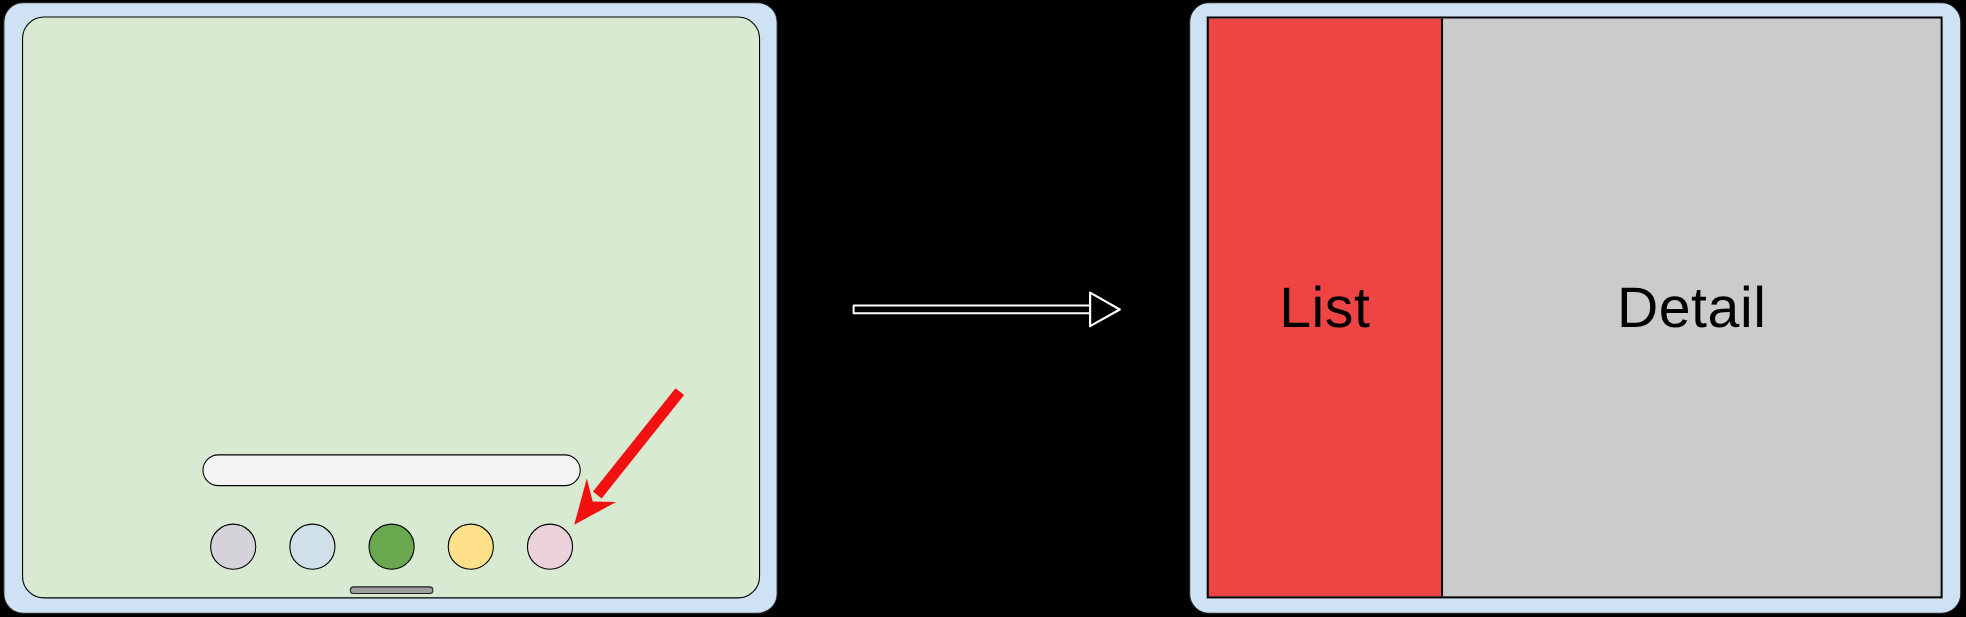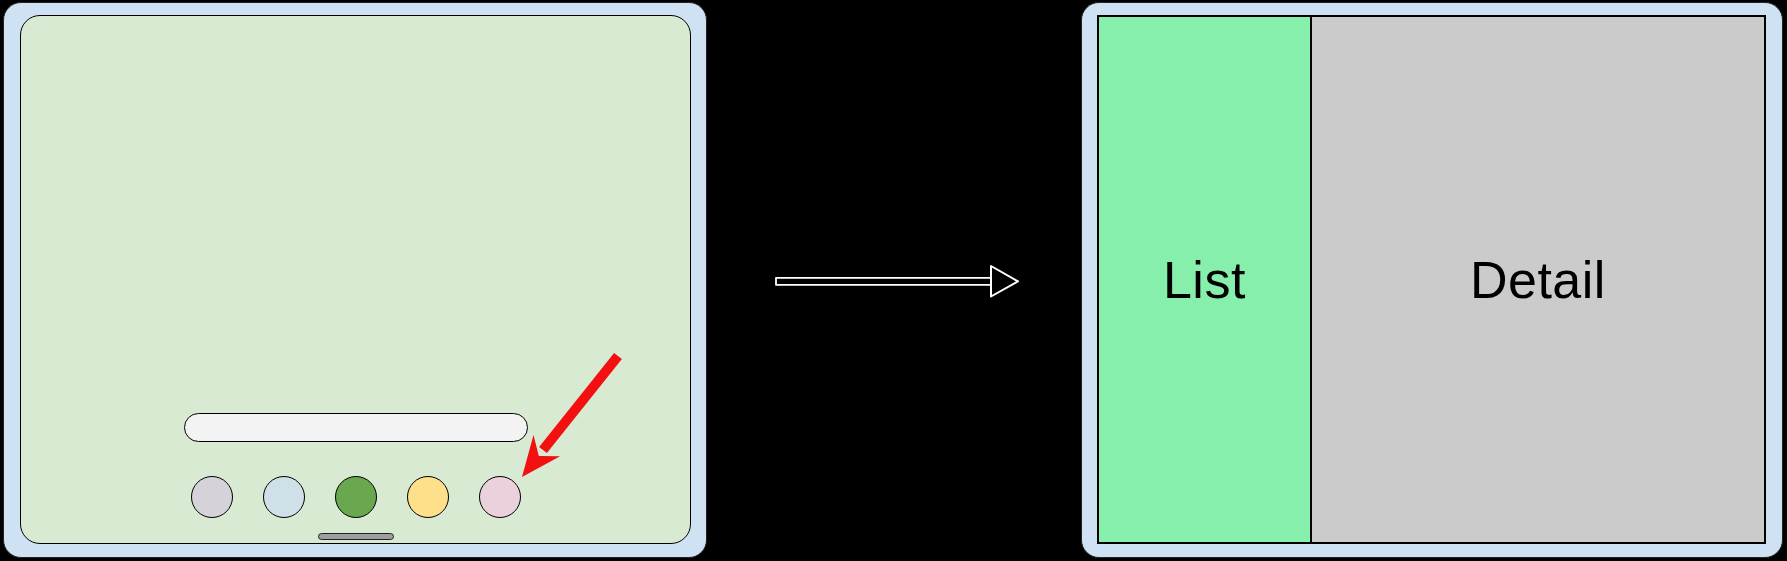--- a/index.html
+++ b/index.html
@@ -111,21 +111,21 @@
         <div class="app-circle" style="background: rgb(106, 168, 79);"></div>
         <div class="app-circle" style="background: rgb(255, 224, 138);"></div>
         <div class="app-circle" style="background: rgb(234, 209, 220);"></div>
       </div>
       <div class="home-bar" style="background: rgb(158, 158, 158);"></div>
     </div>
   </div>
 
   <div class="device tablet" style="background: rgb(207, 226, 243);">
     <div class="split">
-      <div class="pane list" style="background: #86efac;">
+      <div class="pane list" style="background: #ef4444;">
         <span class="pane-label">List</span>
       </div>
       <div class="pane detail" style="background: rgb(203, 203, 203);">
         <span class="pane-label">Detail</span>
       </div>
     </div>
   </div>
 
   <svg class="overlay" width="1787" height="561" viewBox="0 0 1787 561">
 

